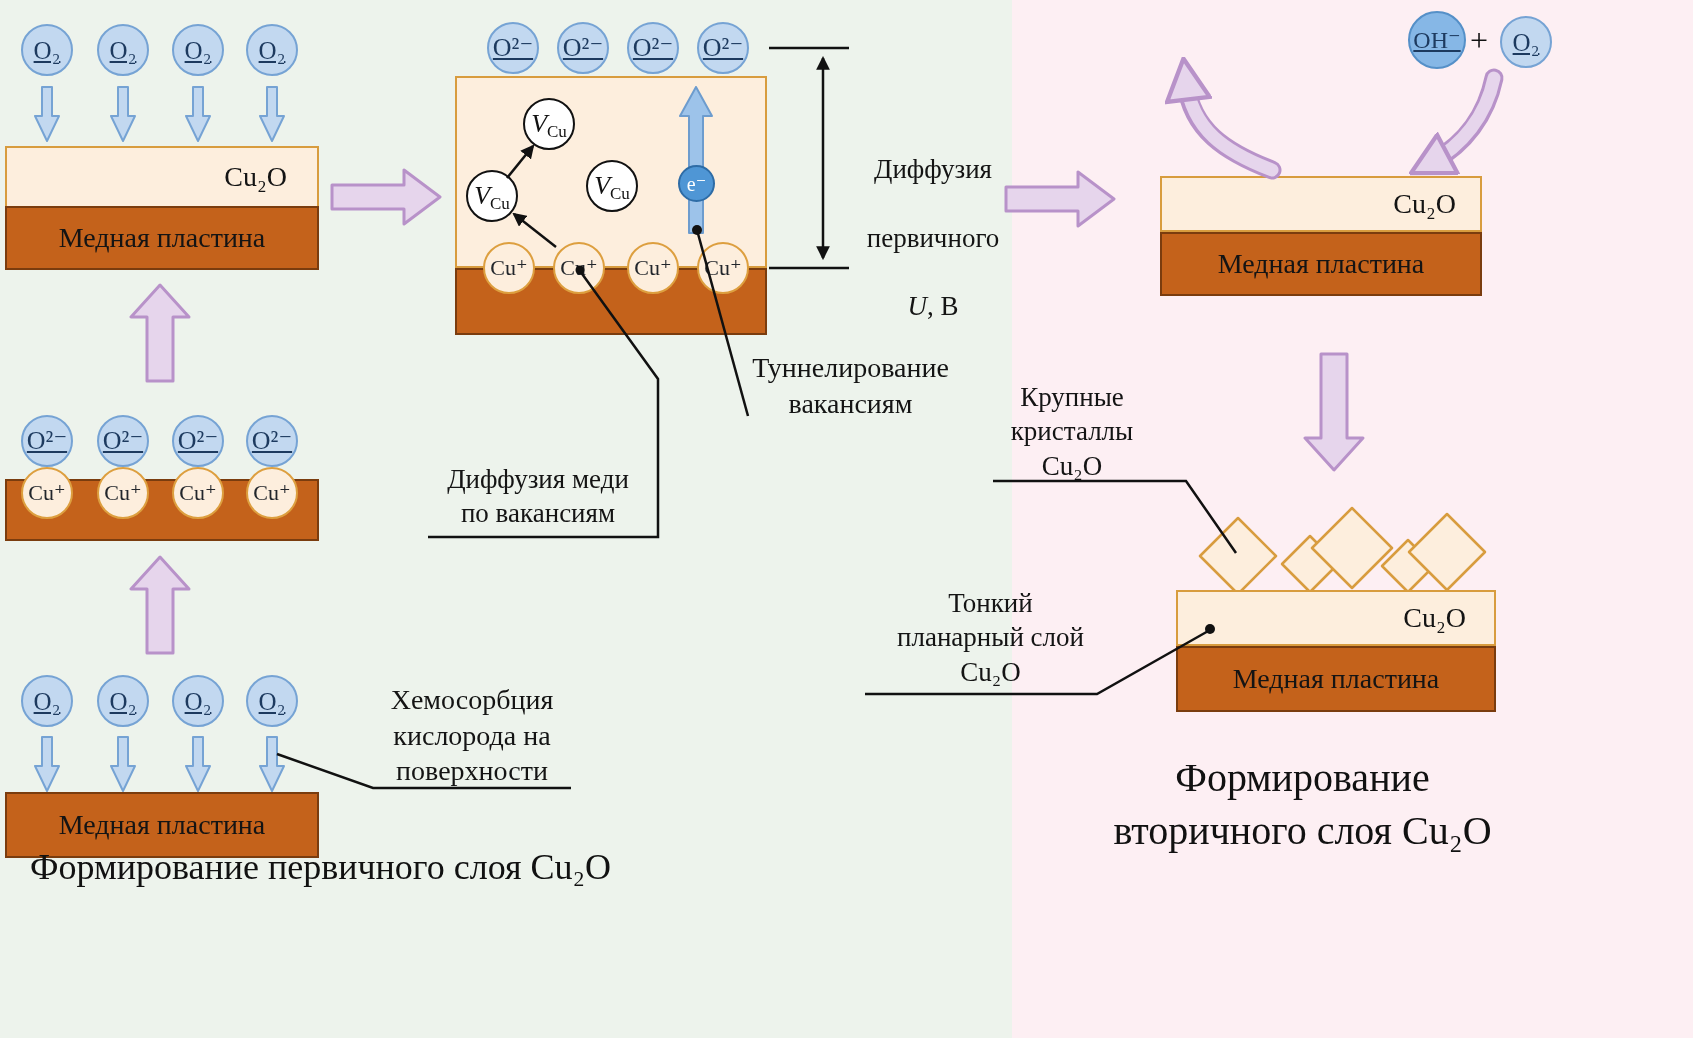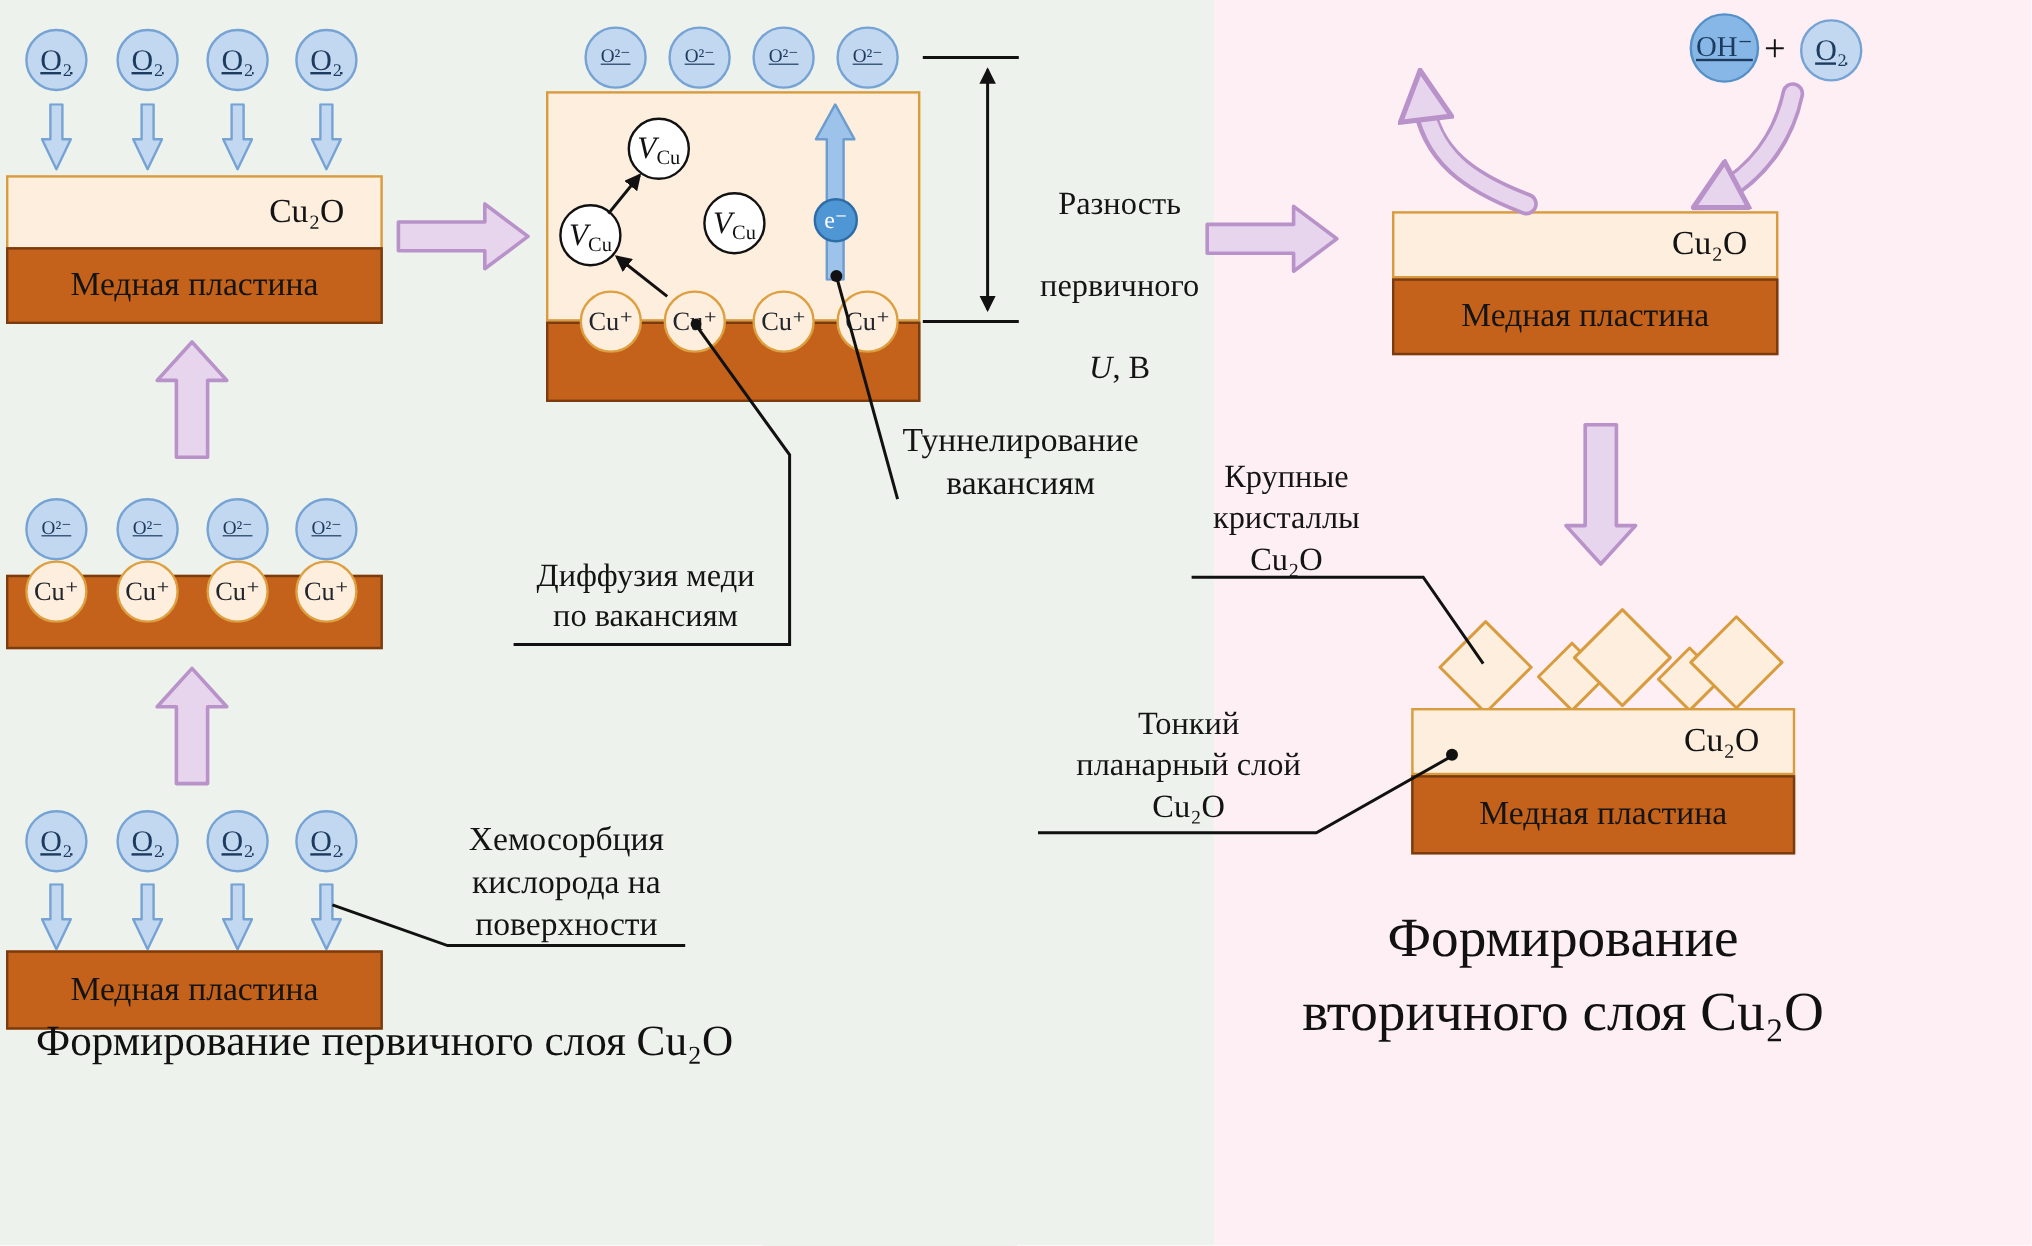--- a/index.html
+++ b/index.html
@@ -3,32 +3,32 @@
 <meta charset="utf-8">
 <title>Cu2O formation diagram</title>
 <style>
   * { margin:0; padding:0; box-sizing:border-box; }
   body { font-family:"Liberation Serif","DejaVu Serif",serif; background:#ffffff; }
   .canvas { position:relative; width:1693px; height:1038px; overflow:hidden; background:#fff; }
   .abs { position:absolute; }
   .bg { position:absolute; top:0; height:1038px; }
   .circle { position:absolute; border-radius:50%; display:flex; align-items:center; justify-content:center; line-height:1; }
   .ion { width:52px; height:52px; background:var(--ion-blue,#c2d8f0); border:2.5px solid var(--ion-blue-border,#76a3d4); color:#1d3a5f; font-size:25px;text-decoration:underline; }
-  .ion.sup { font-size:16px; }
+  .ion.sup { font-size:26px; }
   .cu-ion { width:52px; height:52px; background:var(--cream,#fdeedd); border:2.5px solid var(--cu-ion-border,#dd9f3f); color:#22262c; font-size:22px;text-align:right; }
   .vac { width:52px; height:52px; background:#ffffff; border:2.5px solid #111; color:#111; }
   .vac .vi { font-style:italic; font-size:26px; }
   .vac .vs { font-size:17px; transform:translateY(7px); }
   .electron-c { width:37px; height:37px; background:var(--electron-blue,#4f96d5); border:2px solid #2e6ca6; color:#fff; font-size:20px; }
   .layer { position:absolute; display:flex; align-items:center; font-size:28px; color:#141414; }
   .cream-layer { background:var(--cream,#fdeedd); border:2.5px solid var(--cream-border,#d89c3e); justify-content:flex-end; }
   .copper-layer { background:var(--copper,#c4621b); border:2.5px solid var(--copper-border,#7a3c0e); justify-content:center; }
   .note { position:absolute; font-size:28px; text-align:center; color:#141414; white-space:pre-line; line-height:1.27; }
   .caption-l { position:absolute; font-size:36px; color:#111; }
-  .caption-r { position:absolute; font-size:46px; color:#111; white-space:pre-line; text-align:center; line-height:1.32; }
+  .caption-r { position:absolute; font-size:40px; color:#111; white-space:pre-line; text-align:center; line-height:1.32; }
   .overlay { position:absolute; left:0; top:0; pointer-events:none; }
   .purple-shape { fill:var(--purple,#e6d5ec); stroke:var(--purple-border,#b892c9); stroke-width:3; stroke-linejoin:round; }
   .blue-shape { fill:#c2d8f0; stroke:#76a3d4; stroke-width:2; stroke-linejoin:round; }
   .tunnel-shape { fill:#9dc3ea; stroke:#6d9cce; stroke-width:2; stroke-linejoin:round; }
   .kline { stroke:#111; stroke-width:2.5; fill:none; }
   .diamond { fill:var(--cream,#fdeedd); stroke:var(--cream-border,#d89c3e); stroke-width:2.5; stroke-linejoin:round; }
   .pcurve-under { fill:none; stroke:var(--purple-border,#b892c9); stroke-width:19; stroke-linecap:round; }
   .pcurve-over { fill:none; stroke:var(--purple,#e6d5ec); stroke-width:13; stroke-linecap:round; }
   .plus-sign { position:absolute; font-size:32px; color:#111; }
 </style>
@@ -151,21 +151,21 @@
     <span class="vi">V</span>
       <span class="vs">Cu</span>
   </div>
 
   <div class="circle cu-ion" style="left:483px;top:242px">Cu⁺</div>
   <div class="circle cu-ion" style="left:553px;top:242px">Cu⁺</div>
   <div class="circle cu-ion" style="left:627px;top:242px">Cu⁺</div>
   <div class="circle cu-ion" style="left:697px;top:242px">Cu⁺</div>
 
   <div class="note" style="left:843px;top:118px;width:180px;font-size:27px">
-    <span>Разность</span><br>
+    <span>Диффузия</span><br>
     <span>первичного</span><br>
     <span><i>U</i><span>, В</span></span>
   </div>
 
   <div class="note" style="left:733px;top:350px;width:235px">Туннелирование
 вакансиям</div>
 
   <div class="note" style="left:428px;top:462px;width:220px;font-size:27px">Диффузия меди
 по вакансиям</div>
 

